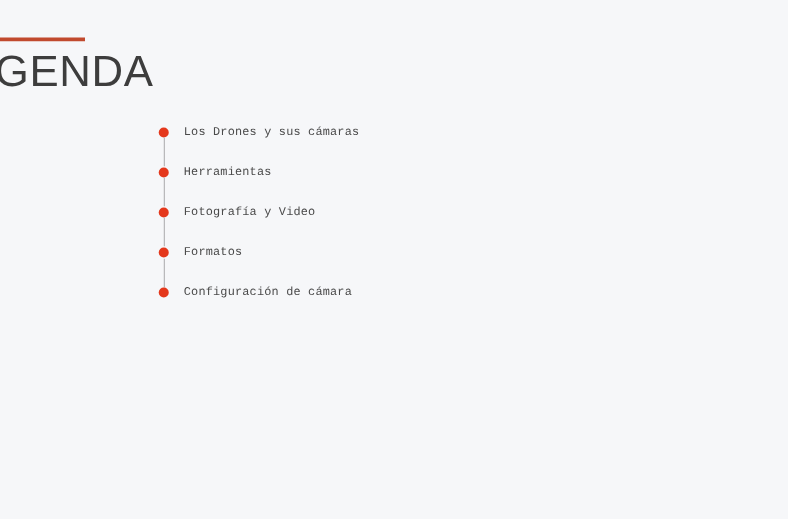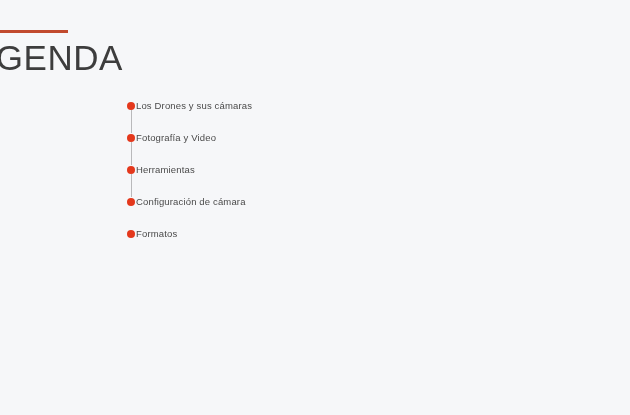--- a/index.html
+++ b/index.html
@@ -81,21 +81,22 @@
     left: 3.6px;
     top: 13px;
     width: 1px;
     height: 23px;
     background: #b9b9bb;
   }
   .agenda-item:last-child .connector-line {
     display: none;
   }
   .agenda-label {
-    font-family: Liberation Sans, sans-serif;
+    margin-left: 11px;
+    font-family: Liberation Mono, monospace;
     font-size: 9.5px;
     font-weight: 400;
     color: #4a4a4a;
     letter-spacing: 0.15px;
     line-height: 1;
     padding-top: 3.5px;
     white-space: nowrap;
   }
 </style>
 </head>
@@ -116,43 +117,43 @@
         <span class="connector-line"></span>
       </span>
       <span class="agenda-label">Los Drones y sus cámaras</span>
     </li>
 
     <li class="agenda-item">
       <span class="marker-col">
         <span class="bullet-dot"></span>
         <span class="connector-line"></span>
       </span>
-      <span class="agenda-label">Fotografía y Video</span>
+      <span class="agenda-label">Herramientas</span>
     </li>
 
     <li class="agenda-item">
       <span class="marker-col">
         <span class="bullet-dot"></span>
         <span class="connector-line"></span>
       </span>
-      <span class="agenda-label">Herramientas</span>
+      <span class="agenda-label">Fotografía y Video</span>
     </li>
 
+
+    <li class="agenda-item">
+      <span class="marker-col">
+        <span class="bullet-dot"></span>
+        <span class="connector-line"></span>
+      </span>
+      <span class="agenda-label">Formatos</span>
+    </li>
 
     <li class="agenda-item">
       <span class="marker-col">
         <span class="bullet-dot"></span>
 
       </span>
       <span class="agenda-label">Configuración de cámara</span>
     </li>
 
-    <li class="agenda-item">
-      <span class="marker-col">
-        <span class="bullet-dot"></span>
-        <span class="connector-line"></span>
-      </span>
-      <span class="agenda-label">Formatos</span>
-    </li>
-
   </ul>
 
 </div>
 
 </body></html>

